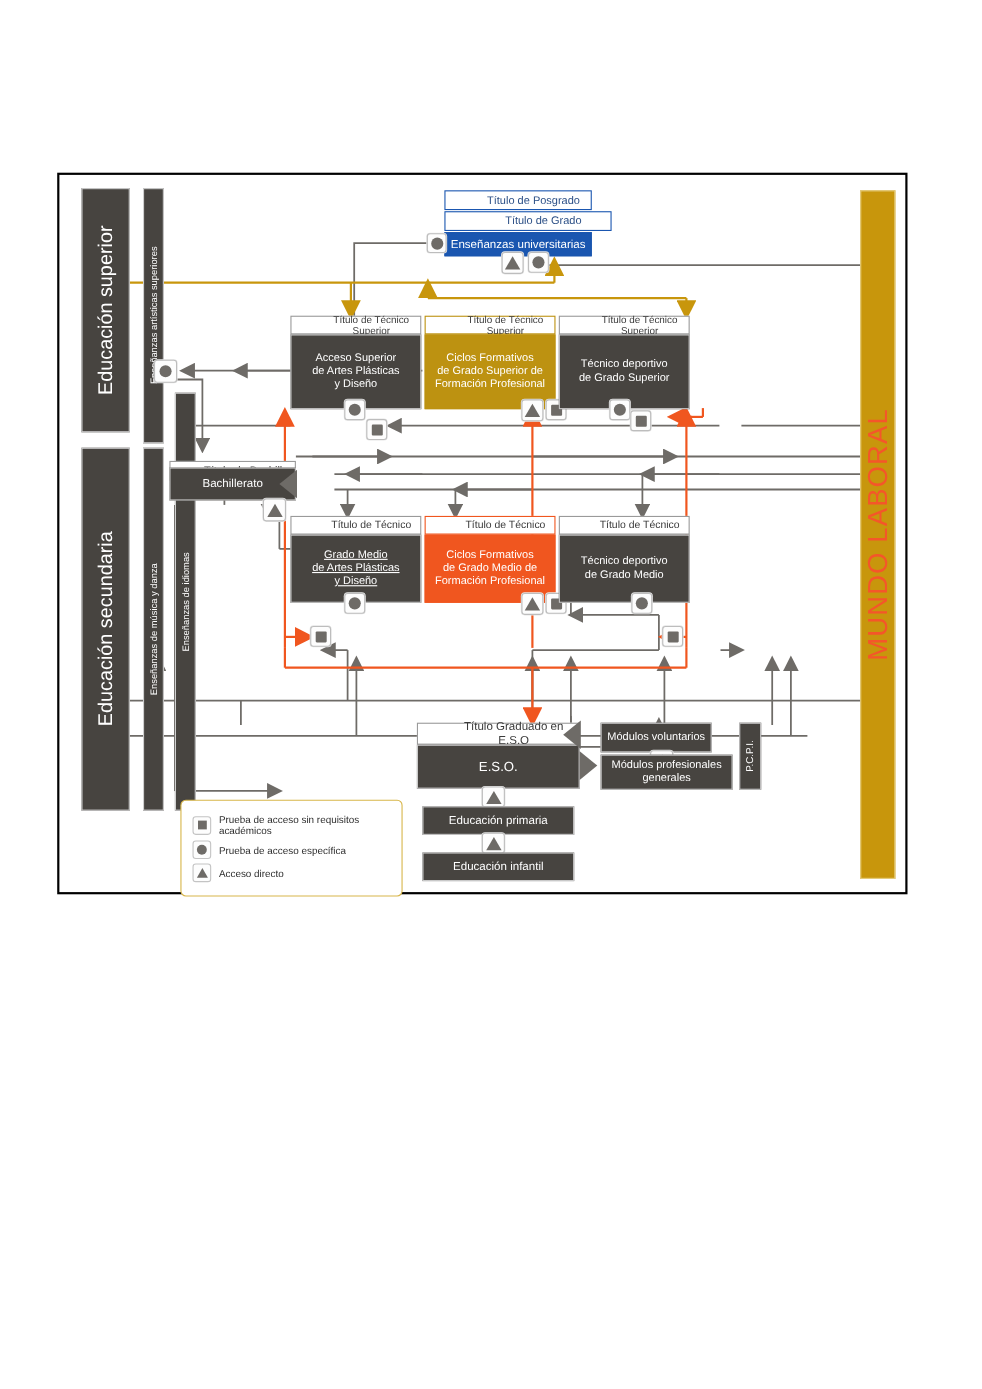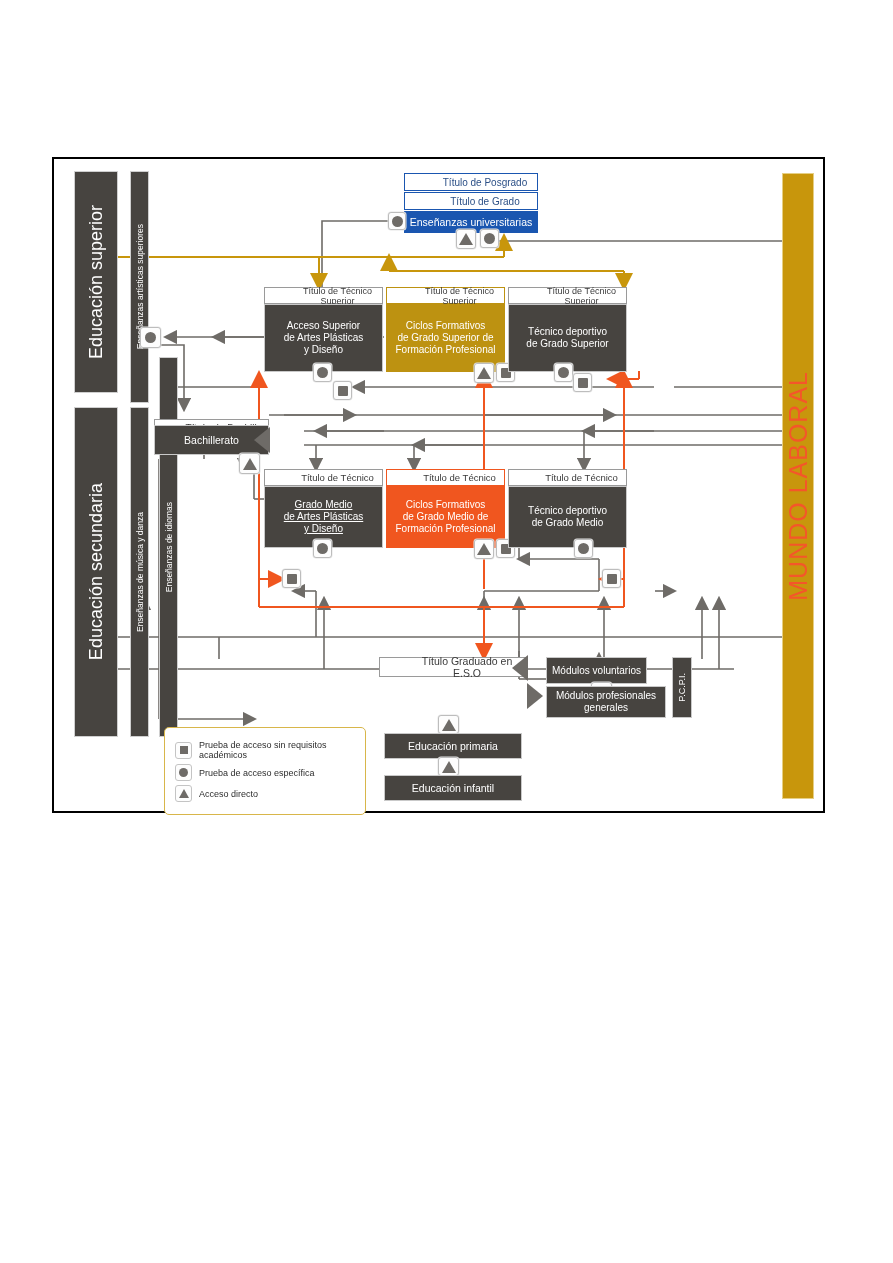--- a/index.html
+++ b/index.html
@@ -164,21 +164,21 @@
       <span class="vtext" style="font-size:8.5px;">Enseñanzas artísticas superiores</span>
     </div>
     <div class="sidebar" style="left:105px;top:198px;width:19px;height:380px;">
       <span class="vtext" style="font-size:8.5px;">Enseñanzas de idiomas</span>
     </div>
     <div class="sidebar" style="left:76px;top:248px;width:19px;height:330px;">
       <span class="vtext" style="font-size:8.5px;">Enseñanzas de música y danza</span>
     </div>
 
     <div class="titlebar tb-blue" style="left:350px;top:14px;width:134px;height:18px;font-size:10px;">Título de Posgrado</div>
-    <div class="titlebar tb-blue" style="left:350px;top:33px;width:134px;height:18px;font-size:10px;">Título de Grado</div>
+    <div class="titlebar tb-blue" style="left:350px;top:33px;width:152px;height:18px;font-size:10px;">Título de Grado</div>
     <div class="box blue" style="left:350px;top:52px;width:134px;height:22px;font-size:10.5px;">Enseñanzas universitarias</div>
 
     <div class="chip" style="left:334px;top:53px;width:18px;height:18px;">
       <i class="ci"></i>
       </div>
     <div class="chip" style="left:402px;top:70px;width:20px;height:20px;">
       <i class="tri"></i>
       </div>
     <div class="chip" style="left:426px;top:70px;width:19px;height:19px;">
       <i class="ci"></i>
@@ -253,20 +253,21 @@
     <div class="box" style="left:454px;top:327px;width:119px;height:62px;font-size:10px;white-space:pre-line;">Técnico deportivo
 de Grado Medio</div>
     <div class="chip" style="left:520px;top:380px;width:19px;height:19px;">
       <i class="ci"></i>
       </div>
     <div class="chip" style="left:548px;top:410px;width:19px;height:19px;">
       <i class="sq"></i>
       </div>
 
     <div class="titlebar" style="left:325px;top:498px;width:148px;height:20px;font-size:10.5px;">Título Graduado en E.S.O</div>
+    <div class="box" style="left:325px;top:518px;width:148px;height:40px;font-size:12px;">E.S.O.</div>
     <div class="bigarrow ba-left" style="left:458px;top:496px;"></div>
     <div class="bigarrow ba-right" style="left:473px;top:524px;"></div>
     <div class="chip" style="left:384px;top:556px;width:21px;height:19px;">
       <i class="tri"></i>
       </div>
 
     <div class="box" style="left:330px;top:574px;width:138px;height:26px;font-size:10.5px;">Educación primaria</div>
     <div class="chip" style="left:384px;top:598px;width:21px;height:19px;">
       <i class="tri"></i>
       </div>

